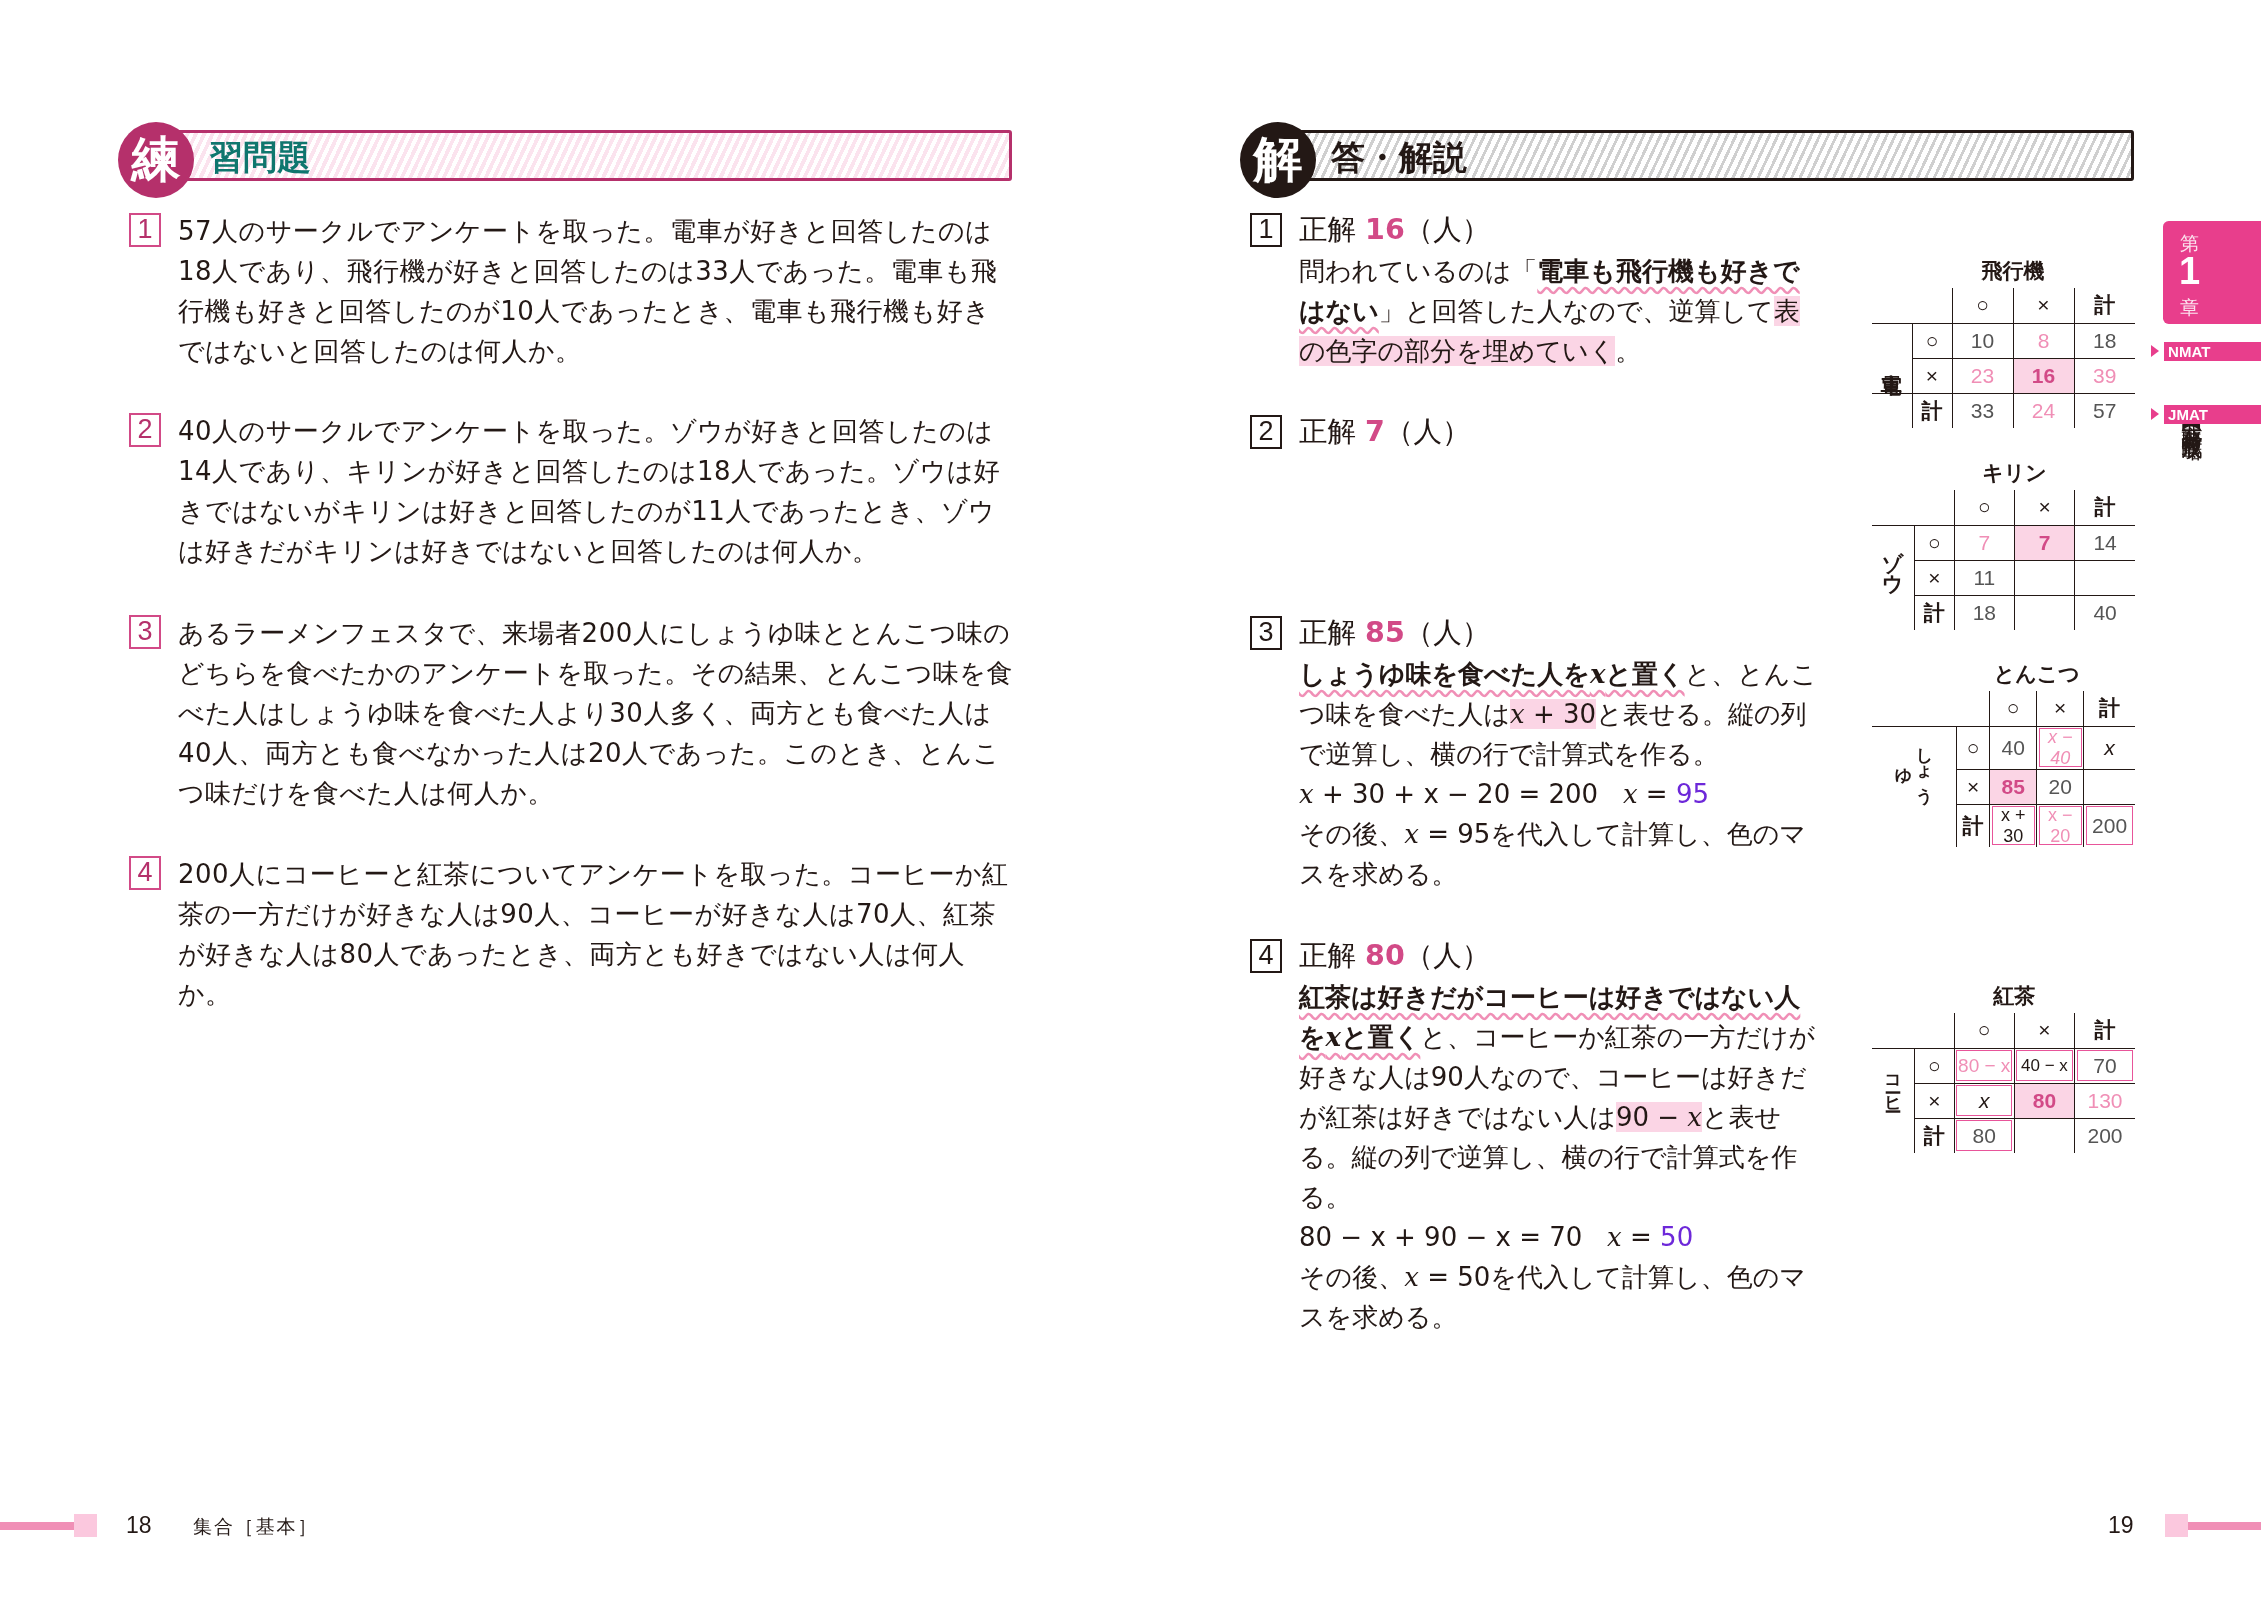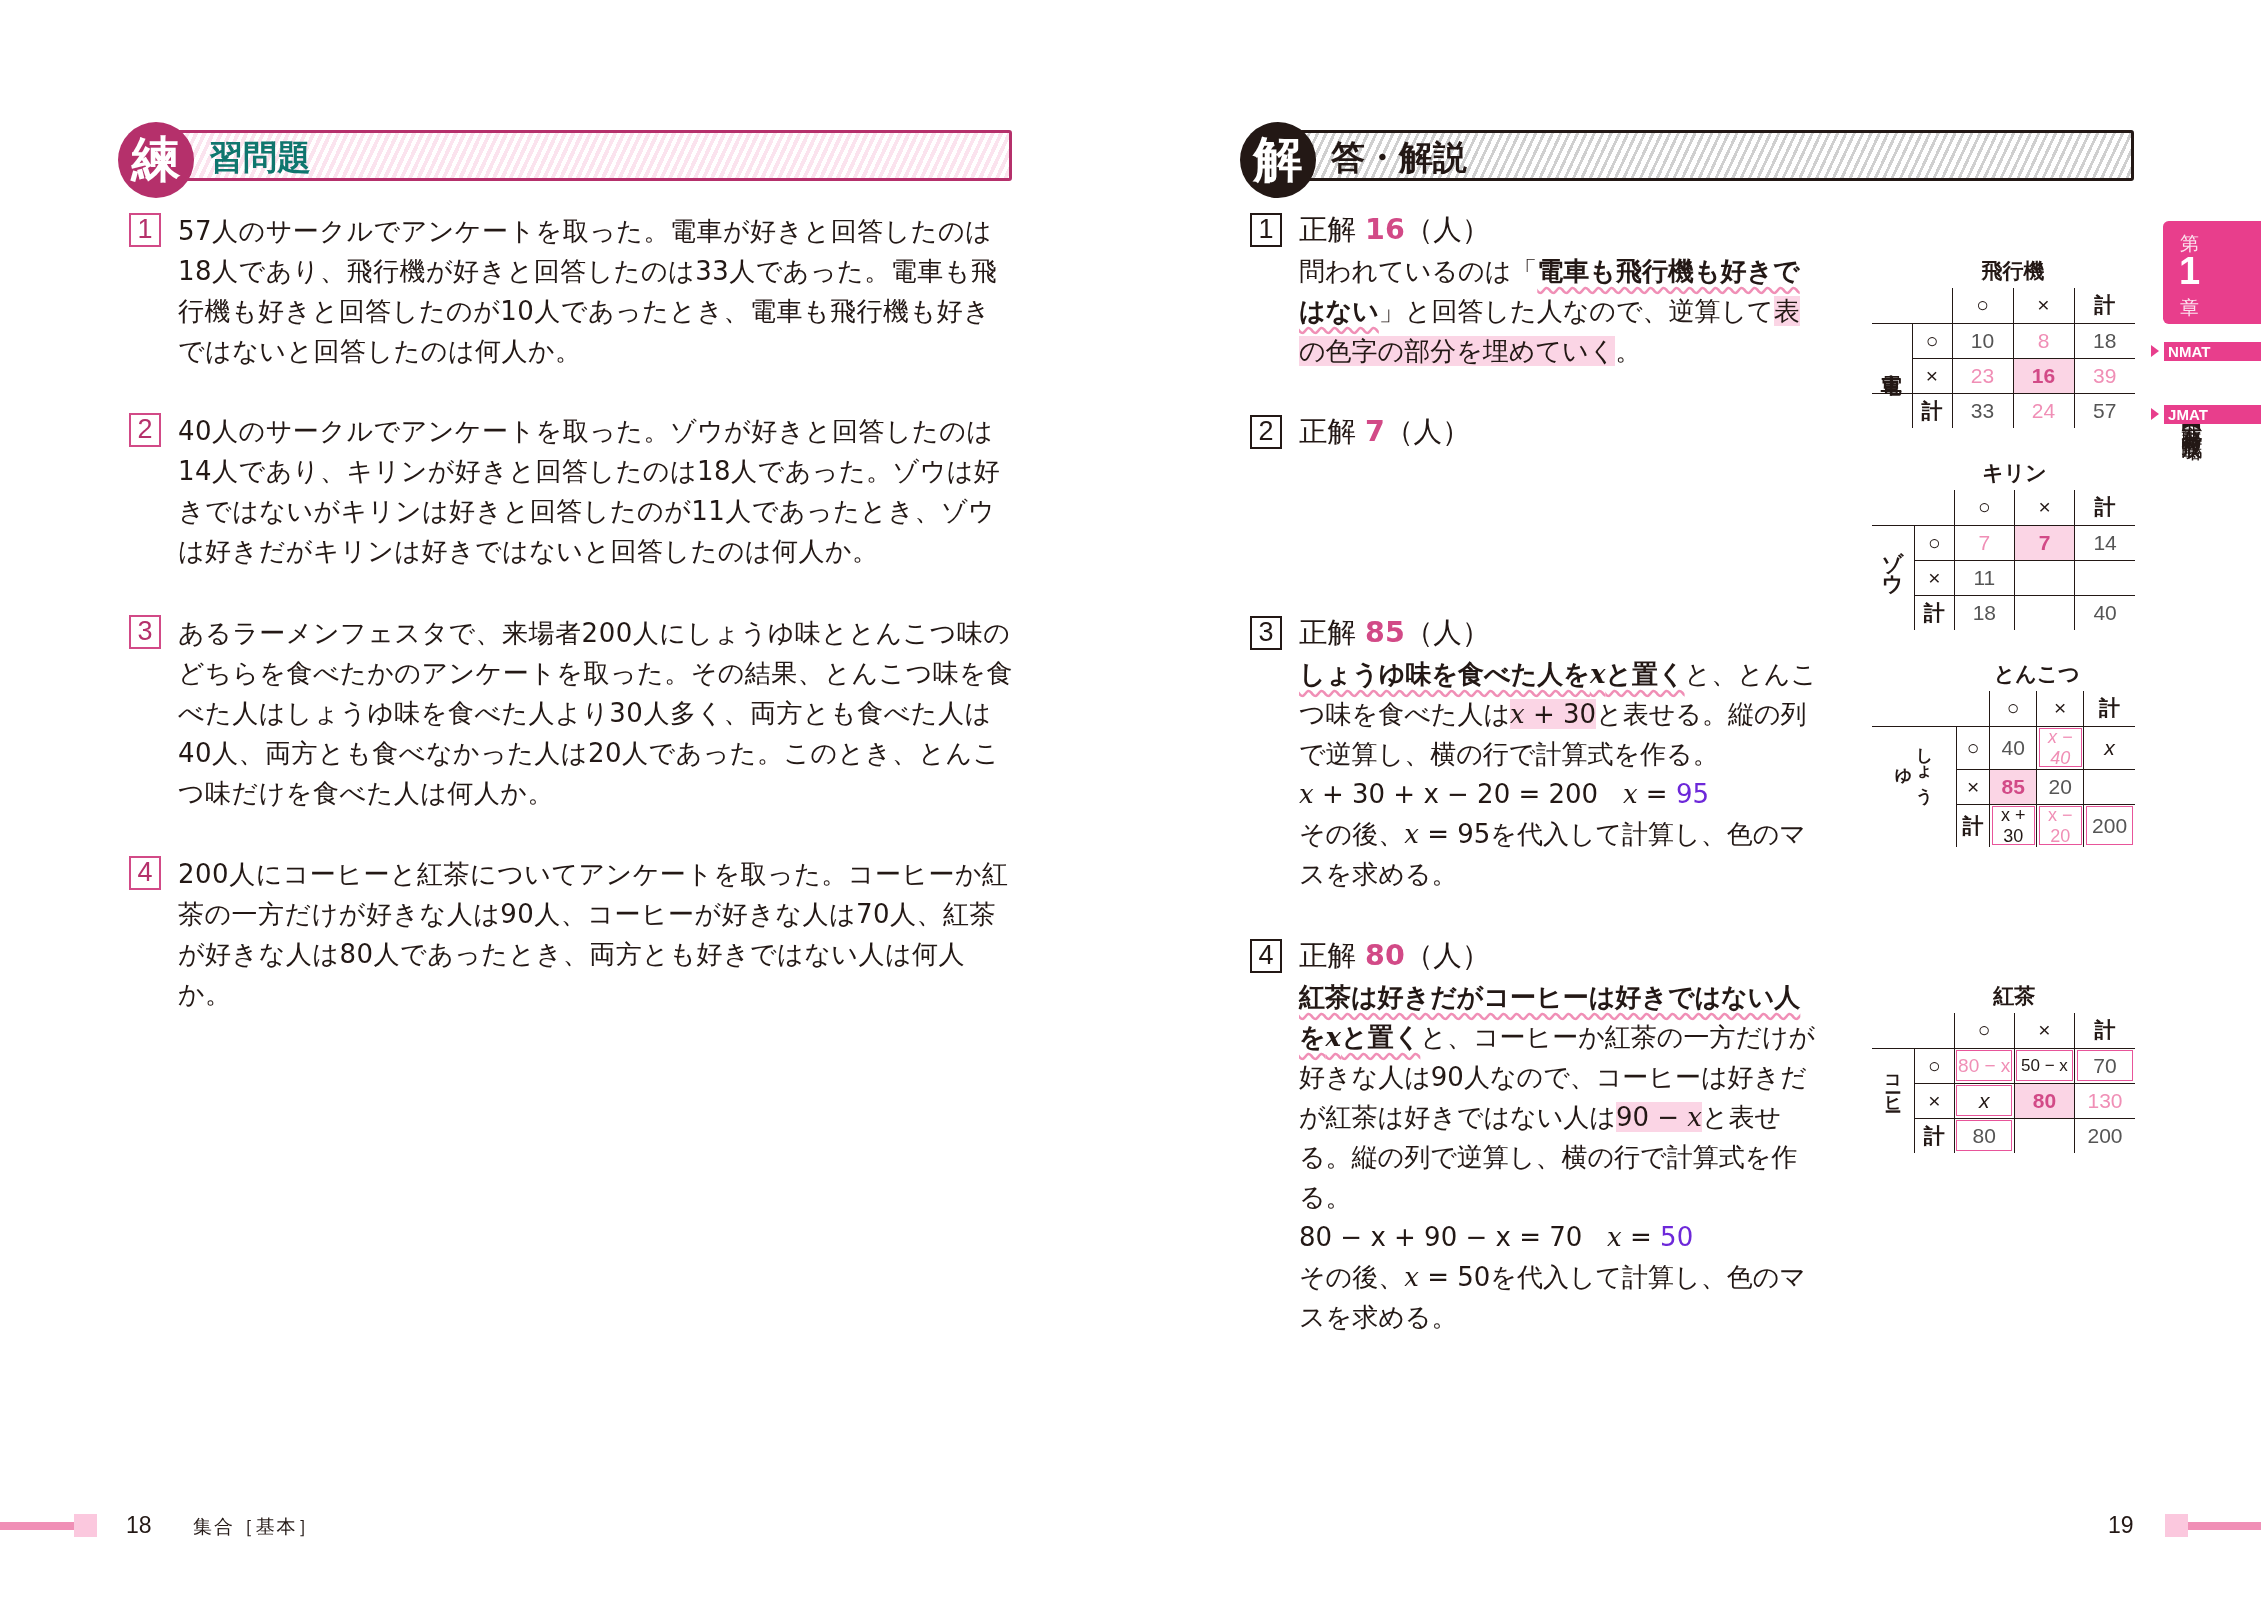--- a/index.html
+++ b/index.html
@@ -280,21 +280,21 @@
         <td class="c0"></td>
         <td class="c1"></td>
         <td class="cv bl br">○</td>
         <td class="cv br">×</td>
         <td class="ctot bold">計</td>
       </tr>
   <tr style="border-top:1.9px solid #231815;">
         <td class="c0 rowhead" rowspan="2" style="font-size:17px;">コーヒー</td>
         <td class="c1 bl bbt">○</td>
         <td class="cv bl br bbt pk box" style="font-size:19px;">80 − x</td>
-        <td class="cv br bbt box" style="font-size:17px;">50 − x</td>
+        <td class="cv br bbt box" style="font-size:17px;">40 − x</td>
         <td class="ctot bbt gray box">70</td>
       </tr>
   <tr>
         <td class="c1 bl bb">×</td>
         <td class="cv bl br bb var box">x</td>
         <td class="cv br bb pkbold pkbg">80</td>
         <td class="ctot bb pk">130</td>
       </tr>
   <tr>
         <td class="c0"></td>

